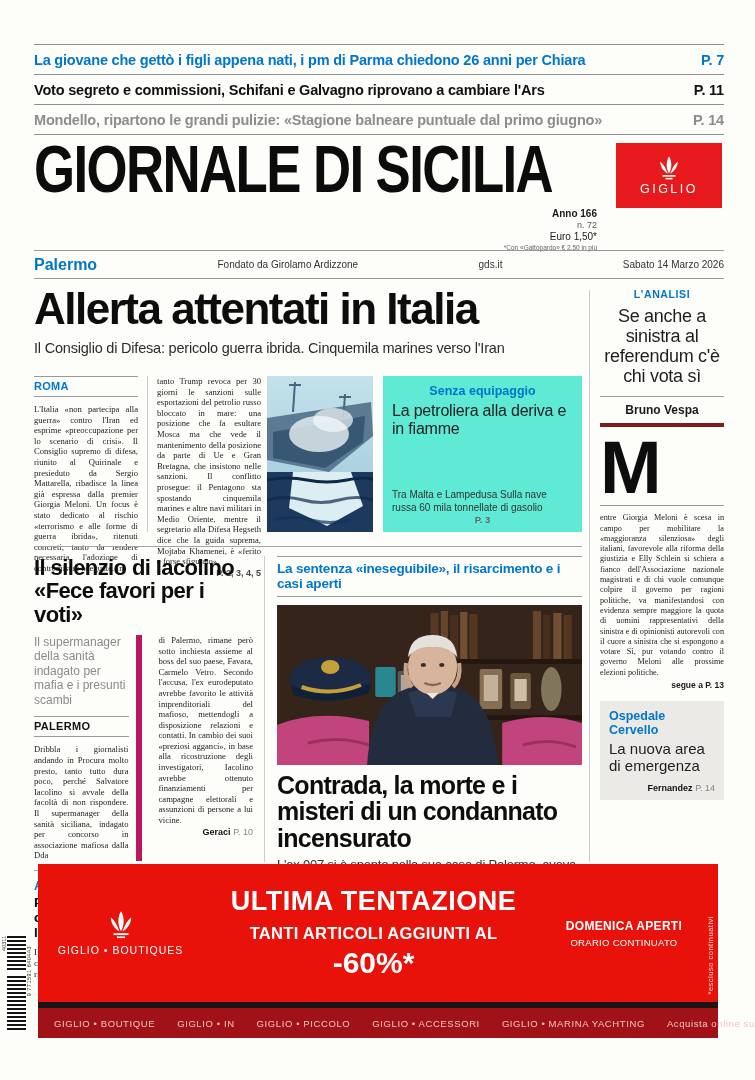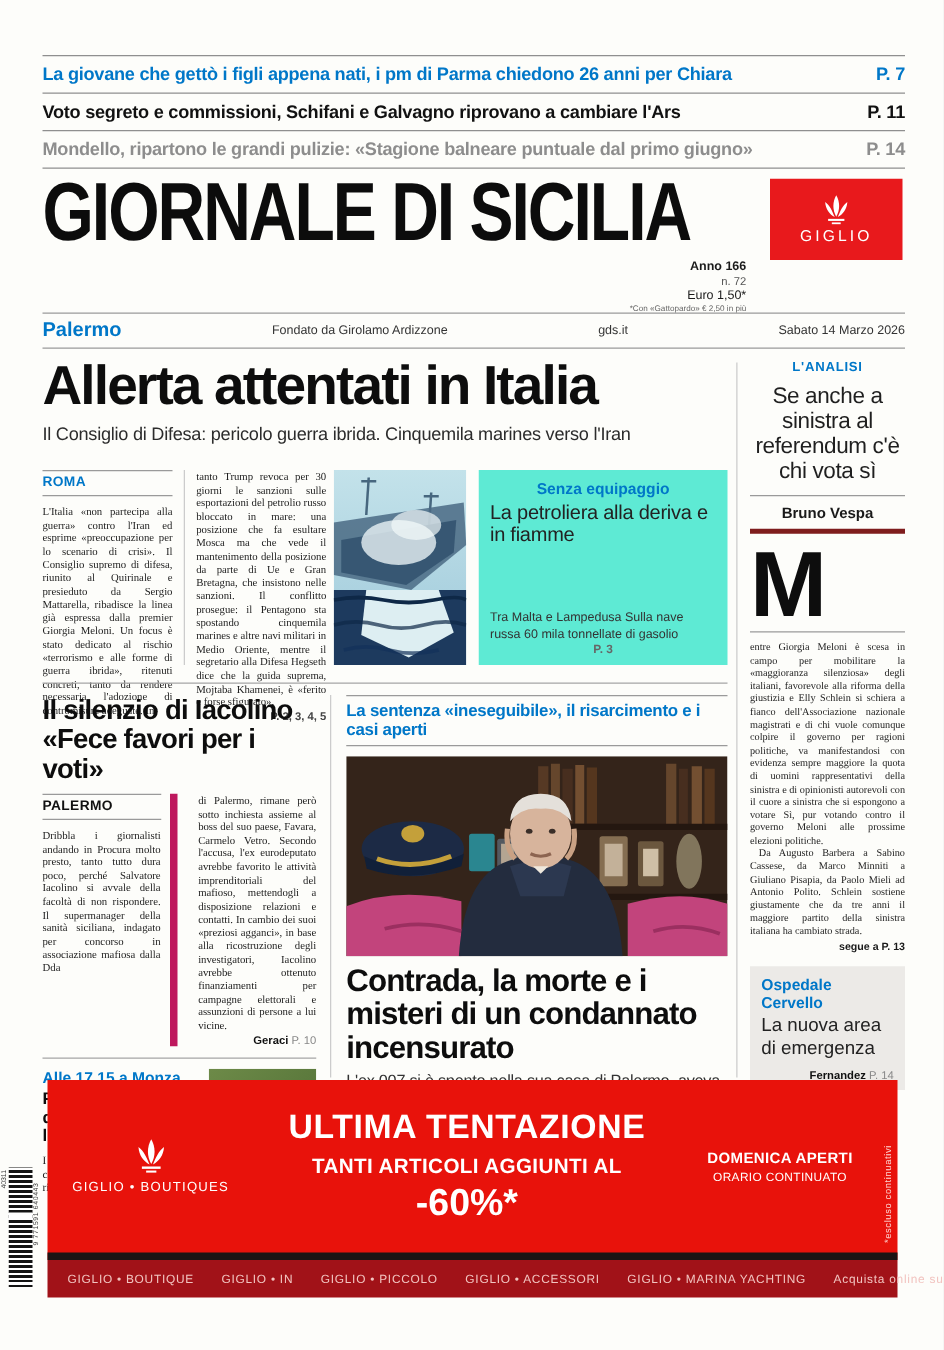--- a/index.html
+++ b/index.html
@@ -198,20 +198,21 @@
     </div>
   </div>
 
   <div class="mainrule"></div>
 
   <div class="row2">
     <div class="r2left">
       <h2>Il silenzio di Iacolino «Fece favori per i voti»</h2>
       <div class="iac-grid">
         <div class="iac-a">
+          <div class="iac-deck">Il supermanager della sanità indagato per mafia e i presunti scambi</div>
           <div class="kicker black">PALERMO</div>
           <div class="btxt serif">Dribbla i giornalisti andando in Procura molto presto, tanto tutto dura poco, perché Salvatore Iacolino si avvale della facoltà di non rispondere. Il supermanager della sanità siciliana, indagato per concorso in associazione mafiosa dalla Dda</div>
         </div>
         <div class="iac-b">
           <div class="btxt serif">di Palermo, rimane però sotto inchiesta assieme al boss del suo paese, Favara, Carmelo Vetro. Secondo l'accusa, l'ex eurodeputato avrebbe favorito le attività imprenditoriali del mafioso, mettendogli a disposizione relazioni e contatti. In cambio dei suoi «preziosi agganci», in base alla ricostruzione degli investigatori, Iacolino avrebbe ottenuto finanziamenti per campagne elettorali e assunzioni di persone a lui vicine.</div>
           <div class="byline">
             <b>Geraci</b>
             <span>P. 10</span>
           </div>
         </div>
@@ -307,21 +308,20 @@
 
   <div class="sdiv"></div>
   <div class="sidebar">
     <div class="sb-label">L'ANALISI</div>
     <div class="sb-h">Se anche a sinistra al referendum c'è chi vota sì</div>
     <div class="sb-rule"></div>
     <div class="sb-by">Bruno Vespa</div>
     <div class="sb-m">M</div>
     <div class="sb-body serif">
       <div>entre Giorgia Meloni è scesa in campo per mobilitare la «maggioranza silenziosa» degli italiani, favorevole alla riforma della giustizia e Elly Schlein si schiera a fianco dell'Associazione nazionale magistrati e di chi vuole comunque colpire il governo per ragioni politiche, va manifestandosi con evidenza sempre maggiore la quota di uomini rappresentativi della sinistra e di opinionisti autorevoli con il cuore a sinistra che si espongono a votare Sì, pur votando contro il governo Meloni alle prossime elezioni politiche.</div>
-      <div class="p2">Da Augusto Barbera a Sabino Cassese, da Marco Minniti a Giuliano Pisapia, da Paolo Mieli ad Antonio Polito. Schlein sostiene giustamente che da tre anni il maggiore partito della sinistra italiana ha cambiato strada.</div>
     </div>
     <div class="sb-more">segue a P. 13</div>
     <div class="sb-box">
       <div class="k">Ospedale Cervello</div>
       <div class="t">La nuova area di emergenza</div>
       <div class="b">
         <b>Fernandez</b>
         <span>P. 14</span>
       </div>
     </div>

